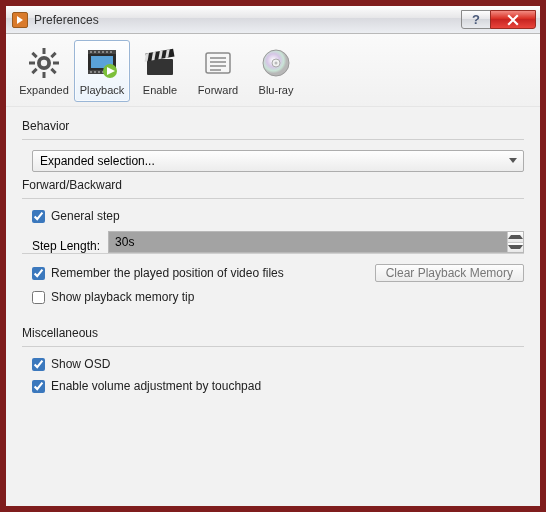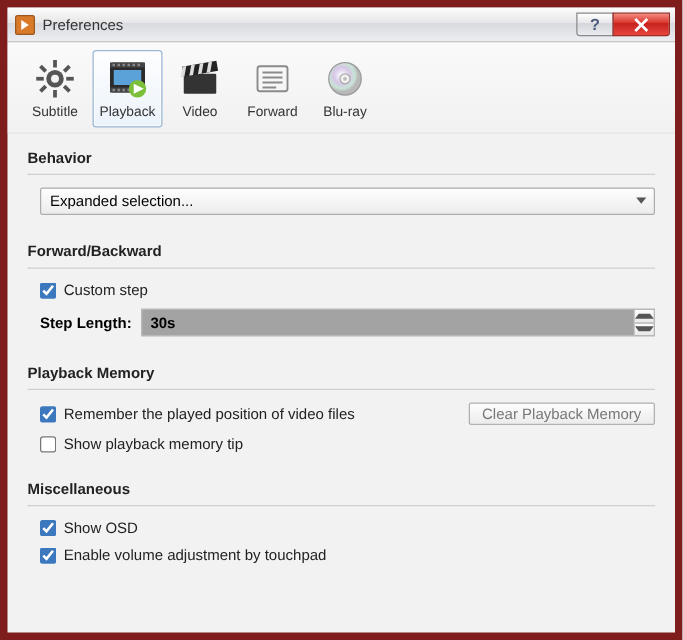--- a/index.html
+++ b/index.html
@@ -14,30 +14,30 @@
   .winbtn.help { width: 30px; border-top-left-radius: 0; border-bottom-left-radius: 3px; }
   .winbtn.close { width: 46px; background: linear-gradient(to bottom,#f28b82,#d93025 45%,#c5221f 46%,#e8453c); border-color: #9a2b22; border-bottom-right-radius: 3px; color: #fff; font-weight: bold; }
   .winbtn.help span { color: #4a5a7a; font-weight: bold; font-size: 13px; }
   .winbtn.close svg { width: 12px; height: 12px; }
   .toolbar { display: flex; gap: 2px; padding: 6px 8px 4px 10px; border-bottom: 1px solid #e5e5e5; background: linear-gradient(to bottom,#fafafa,#f1f1f1); }
   .tab { width: 56px; height: 62px; border: 1px solid transparent; border-radius: 3px; display: flex; flex-direction: column; align-items: center; justify-content: flex-start; padding-top: 4px; gap: 3px; cursor: pointer; }
   .tab.selected { background: linear-gradient(to bottom,#fefefe,#ebf3fb); border: 1px solid #9ab6d6; box-shadow: inset 0 0 0 1px rgba(255,255,255,0.6); }
   .tab .tlabel { color: #333; font-size: 11px; }
   .icon-slot { width: 36px; height: 36px; display: flex; align-items: center; justify-content: center; }
   .content { padding: 10px 16px 0 16px; overflow: hidden; }
-  .section-title { font-weight: bold; color: #222; margin-top: 12px; margin-bottom: 6px; }
+  .section-title { font-weight: normal; color: #222; margin-top: 12px; margin-bottom: 6px; }
   .section-title.first { margin-top: 2px; }
   .hr { height: 1px; background: #cfcfcf; margin-bottom: 10px; }
   .indent { padding-left: 10px; }
   .dropdown { width: 100%; height: 22px; border: 1px solid #adadad; background: linear-gradient(to bottom,#fefefe,#ececec); border-radius: 2px; display: flex; align-items: center; padding: 0 7px; position: relative; cursor: default; }
   .dropdown .ddarrow { position: absolute; right: 6px; top: 7px; width: 0; height: 0; border-left: 4px solid transparent; border-right: 4px solid transparent; border-top: 5px solid #555; }
   .row { display: flex; align-items: center; gap: 6px; margin-bottom: 8px; }
   input[type=checkbox] { width: 13px; height: 13px; accent-color: #3b78bd; }
   .checkbox-label { color: #222; }
-  .stepwrap { display: flex; align-items: center; gap: 8px; font-weight: bold; }
+  .stepwrap { display: flex; align-items: flex-end; gap: 8px; }
   .numfield { flex: 1; height: 22px; border: 1px solid #b8b8b8; background: #a3a3a3; display: flex; align-items: center; padding: 0 6px; position: relative; }
   .spinner { position: absolute; right: 0; top: 0; bottom: 0; width: 16px; border-left: 1px solid #c8c8c8; display: flex; flex-direction: column; }
   .spinner div { flex: 1; display: flex; align-items: center; justify-content: center; background: linear-gradient(to bottom,#fdfdfd,#e8e8e8); cursor: pointer; }
   .spinner div + div { border-top: 1px solid #c8c8c8; }
   .spinner .arr { width: 0; height: 0; border-left: 3px solid transparent; border-right: 3px solid transparent; }
   .spinner .up .arr { border-bottom: 4px solid #555; }
   .spinner .dn .arr { border-top: 4px solid #555; }
   .btn { height: 18px; padding: 0 10px; border: 1px solid #b0b0b0; background: linear-gradient(to bottom,#fdfdfd,#ececec); border-radius: 2px; color: #777; cursor: default; }
   .memrow { display: flex; align-items: center; justify-content: space-between; margin-bottom: 8px; gap: 21px; }
   .memrow .left { display: flex; align-items: center; gap: 6px; }
@@ -74,21 +74,21 @@
                 <rect x="25" y="14.5" width="6" height="3"></rect>
                 <rect x="5" y="5" width="3" height="6" transform="rotate(-45 6.5 8)"></rect>
                 <rect x="24" y="5" width="3" height="6" transform="rotate(45 25.5 8)"></rect>
                 <rect x="5" y="21" width="3" height="6" transform="rotate(45 6.5 24)"></rect>
                 <rect x="24" y="21" width="3" height="6" transform="rotate(-45 25.5 24)"></rect>
               </g>
             </g>
             <circle cx="16" cy="16" r="3.2" fill="#f2f2f2"></circle>
           </svg>
       </div>
-      <span class="tlabel">Subtitle</span>
+      <span class="tlabel">Expanded</span>
     </div>
     <div class="tab selected">
       <div class="icon-slot">
         <svg width="34" height="34" viewBox="0 0 34 34">
             <rect x="3" y="4" width="28" height="24" rx="2" fill="#2b2b2b"></rect>
             <rect x="3" y="4" width="28" height="4" fill="#444"></rect>
             <rect x="3" y="24" width="28" height="4" fill="#444"></rect>
             <g fill="#888">
               <rect x="5" y="5" width="2" height="2"></rect>
               <rect x="9" y="5" width="2" height="2"></rect>
@@ -116,21 +116,21 @@
             <rect x="3" y="12" width="26" height="16" rx="1" fill="#333"></rect>
             <rect x="2" y="4" width="28" height="8" fill="#222" transform="rotate(-10 16 8)"></rect>
             <g fill="#ddd" transform="rotate(-10 16 8)">
               <rect x="4" y="4" width="3" height="8" transform="skewX(-20)"></rect>
               <rect x="11" y="4" width="3" height="8" transform="skewX(-20)"></rect>
               <rect x="18" y="4" width="3" height="8" transform="skewX(-20)"></rect>
               <rect x="25" y="4" width="3" height="8" transform="skewX(-20)"></rect>
             </g>
           </svg>
       </div>
-      <span class="tlabel">Video</span>
+      <span class="tlabel">Enable</span>
     </div>
     <div class="tab">
       <div class="icon-slot">
         <svg width="30" height="30" viewBox="0 0 30 30">
             <rect x="3" y="5" width="24" height="20" rx="2" fill="none" stroke="#8a8a8a" stroke-width="1.5"></rect>
             <line x1="7" y1="10" x2="23" y2="10" stroke="#8a8a8a" stroke-width="1.5"></line>
             <line x1="7" y1="14" x2="23" y2="14" stroke="#8a8a8a" stroke-width="1.5"></line>
             <line x1="7" y1="18" x2="23" y2="18" stroke="#8a8a8a" stroke-width="1.5"></line>
             <line x1="7" y1="22" x2="18" y2="22" stroke="#8a8a8a" stroke-width="1.5"></line>
           </svg>
@@ -161,44 +161,43 @@
 
     <div class="section-title first">Behavior</div>
     <div class="hr"></div>
     <div class="indent">
       <div class="dropdown">
         <span>Expanded selection...</span>
         <div class="ddarrow"></div>
       </div>
     </div>
 
-    <div class="section-title" style="margin-top:22px">Forward/Backward</div>
+    <div class="section-title" style="margin-top:6px">Forward/Backward</div>
     <div class="hr"></div>
     <div class="indent">
       <div class="row">
         <input type="checkbox" checked="" style="">
-        <span class="checkbox-label">Custom step</span>
+        <span class="checkbox-label">General step</span>
       </div>
       <div class="stepwrap">
         <span>Step Length:</span>
         <div class="numfield">
           <span>30s</span>
           <div class="spinner">
             <div class="up">
                 <div class="arr"></div>
               </div>
             <div class="dn">
                 <div class="arr"></div>
               </div>
           </div>
         </div>
       </div>
     </div>
 
-    <div class="section-title" style="margin-top:22px">Playback Memory</div>
     <div class="hr"></div>
     <div class="indent">
       <div class="memrow">
         <div class="left">
           <input type="checkbox" checked="" style="">
           <span class="checkbox-label">Remember the played position of video files</span>
         </div>
         <button class="btn">Clear Playback Memory</button>
       </div>
       <div class="row">

